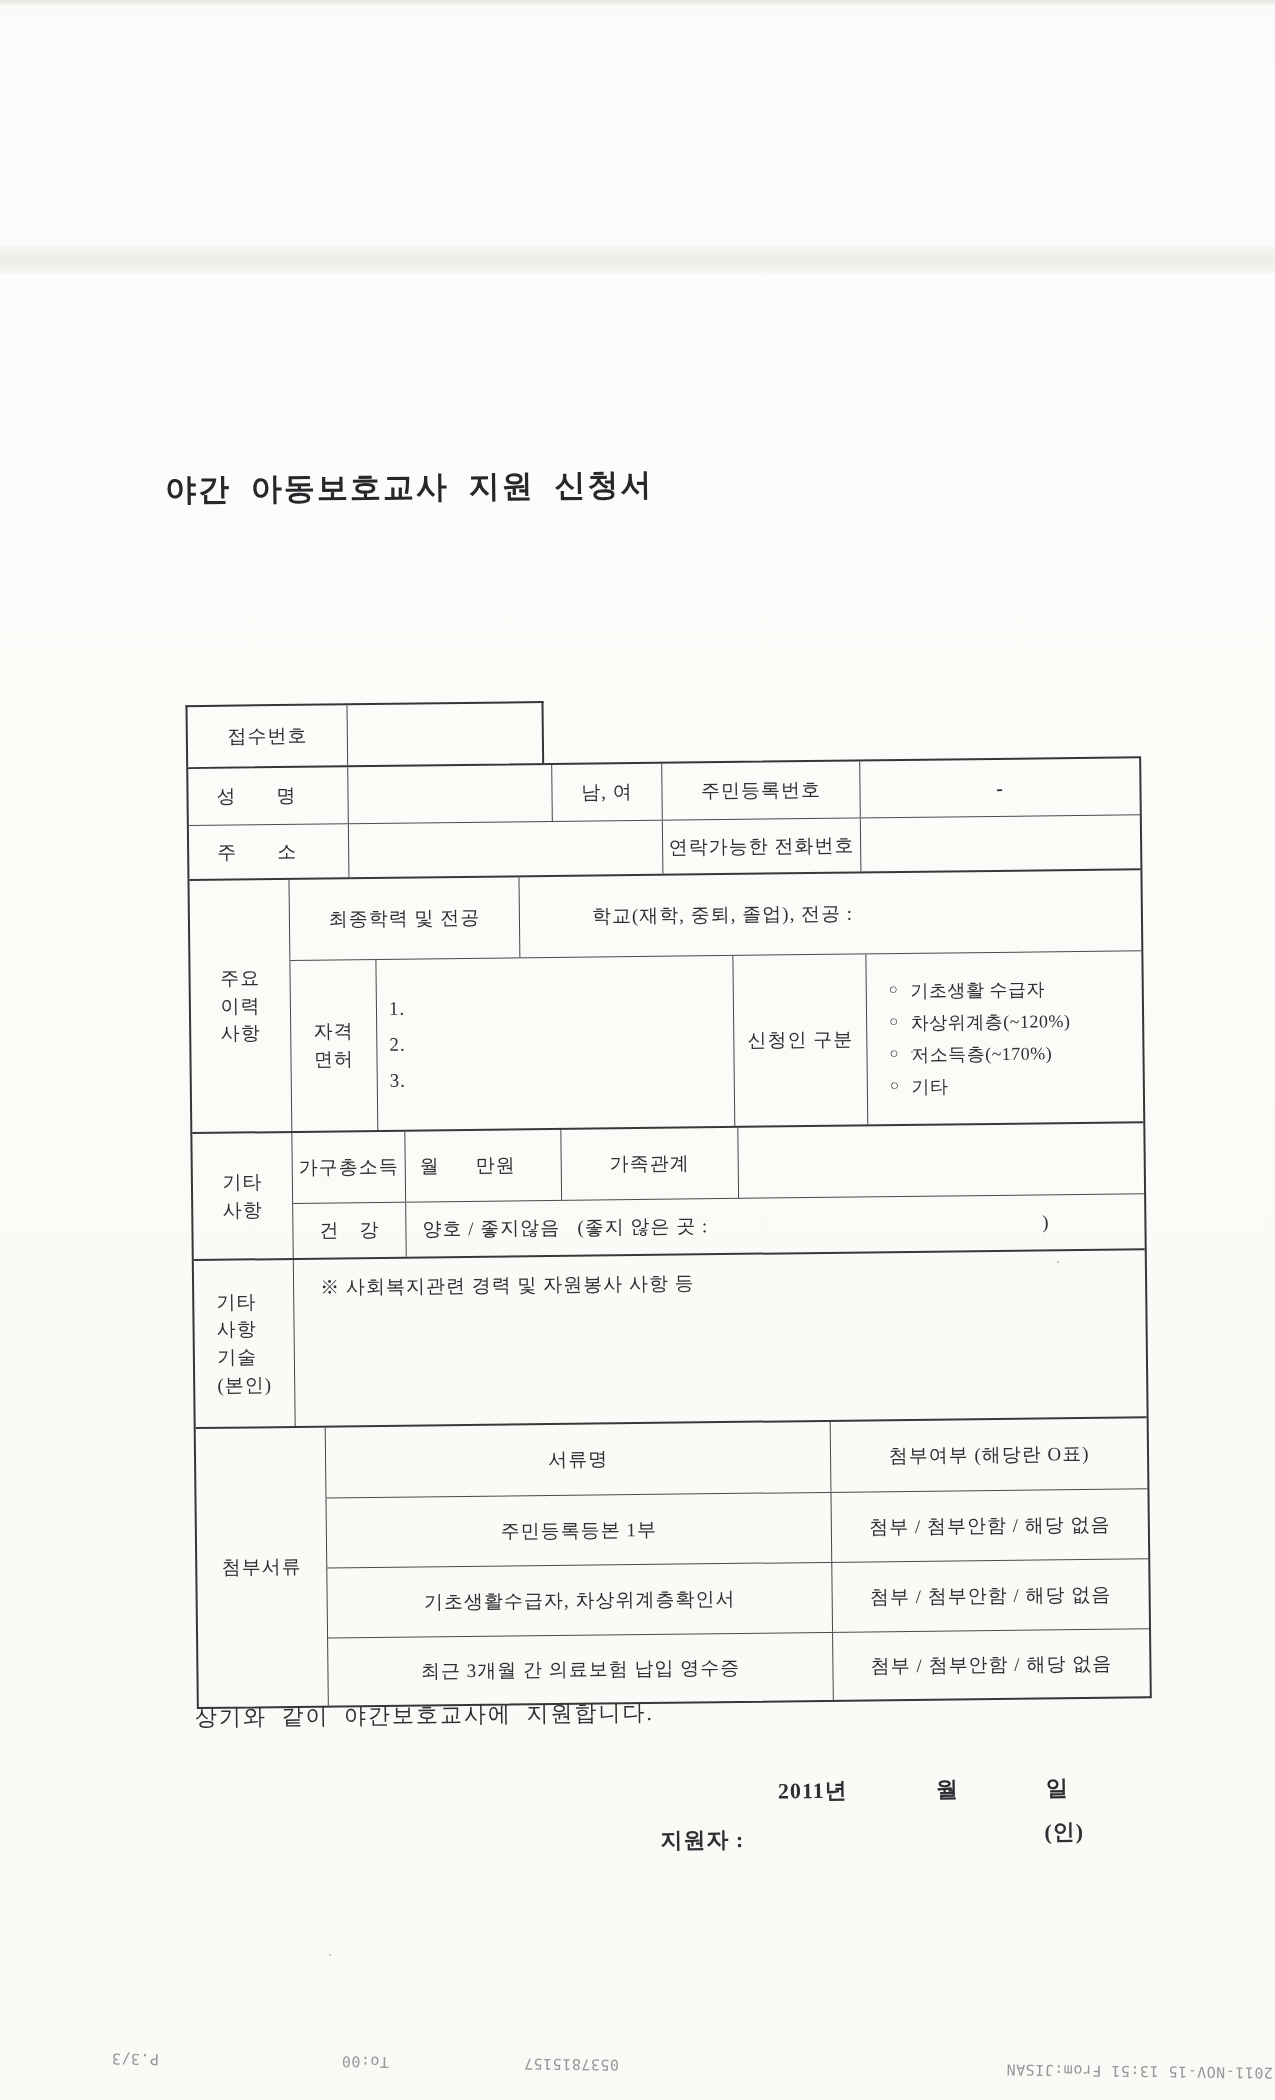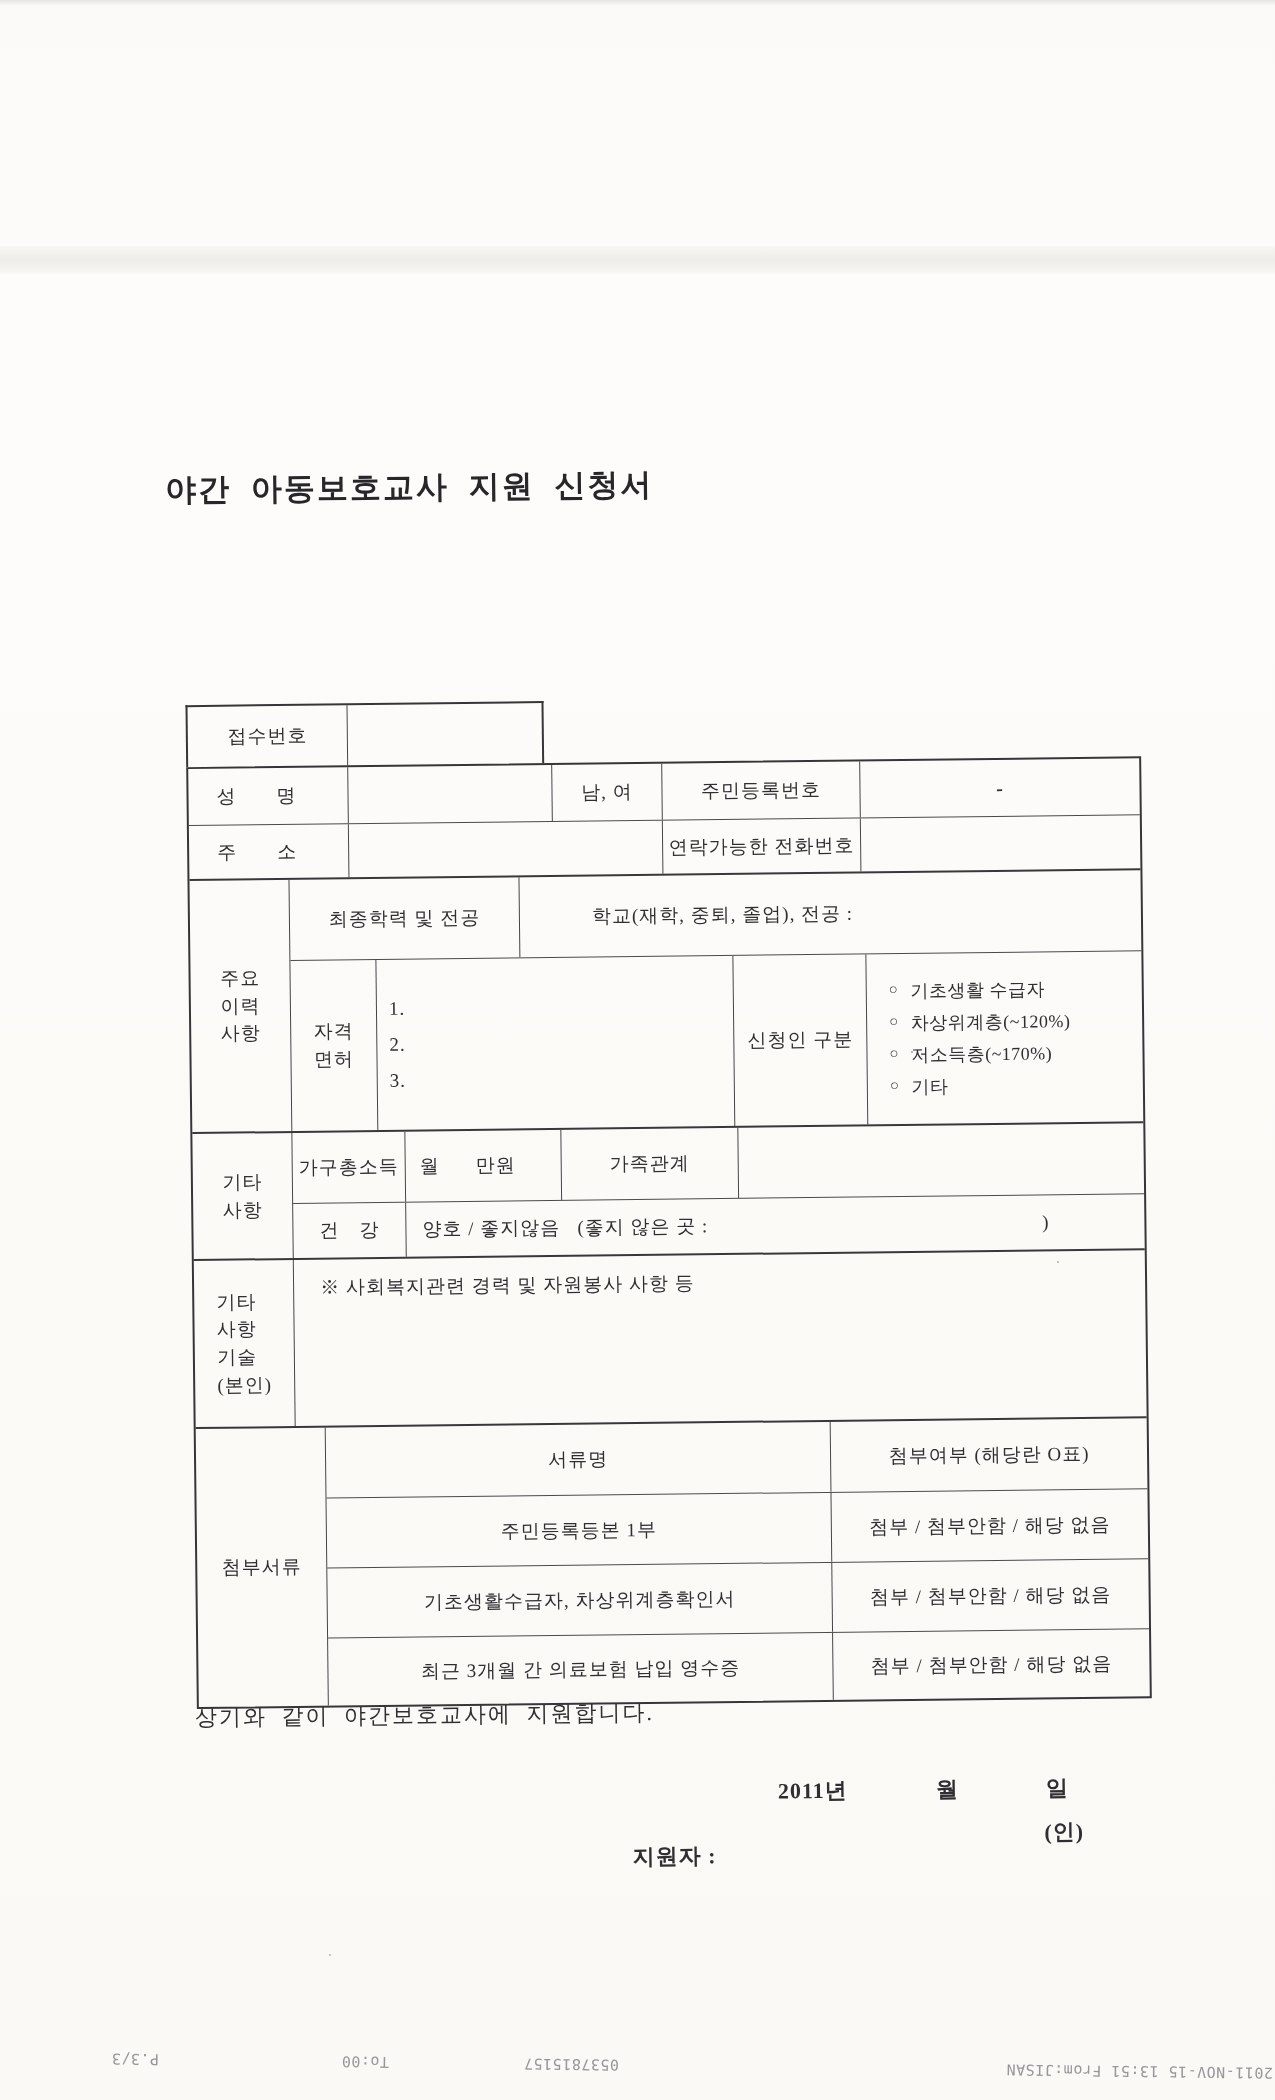--- a/index.html
+++ b/index.html
@@ -66,21 +66,21 @@
           padding-left:22px; gap:6px; }
   .opt { display:flex; align-items:center; gap:12px; font-size:18px; letter-spacing:.5px; }
   .opt .circle { font-size:15px; color:#3a3a40; transform:translateY(-1px); }
 
   .dashcell { font-size:20px; font-weight:700; }
 
   .declaration { position:absolute; left:188px; top:1698px; font-size:22px;
     letter-spacing:2px; word-spacing:7px; }
   .dateline span, .applicantline span { position:absolute; font-size:22px; letter-spacing:1px;font-weight:bold; }
   .d-year{left:770px; top:1778px;} .d-month{left:928px; top:1778px;} .d-day{left:1038px; top:1778px;}
-  .a-label{left:624px; top:1826px;margin-top:16px;} .a-seal{left:1036px; top:1822px;}
+  .a-label{left:652px; top:1826px;} .a-seal{left:1036px; top:1822px;}
 
   .faxline { position:absolute; left:0; top:2046px; width:1275px; height:34px;
     transform:rotate(180.7deg); color:#96969b;
     font-family:"DejaVu Sans Mono",monospace; font-size:15px; letter-spacing:.5px; }
   .faxline span { position:absolute; top:6px; white-space:nowrap; }
   .fx-from{left:2px;} .fx-num{left:656px;} .fx-to{left:886px;} .fx-page{left:1116px;}
 </style>
 </head>
 <body>
 

